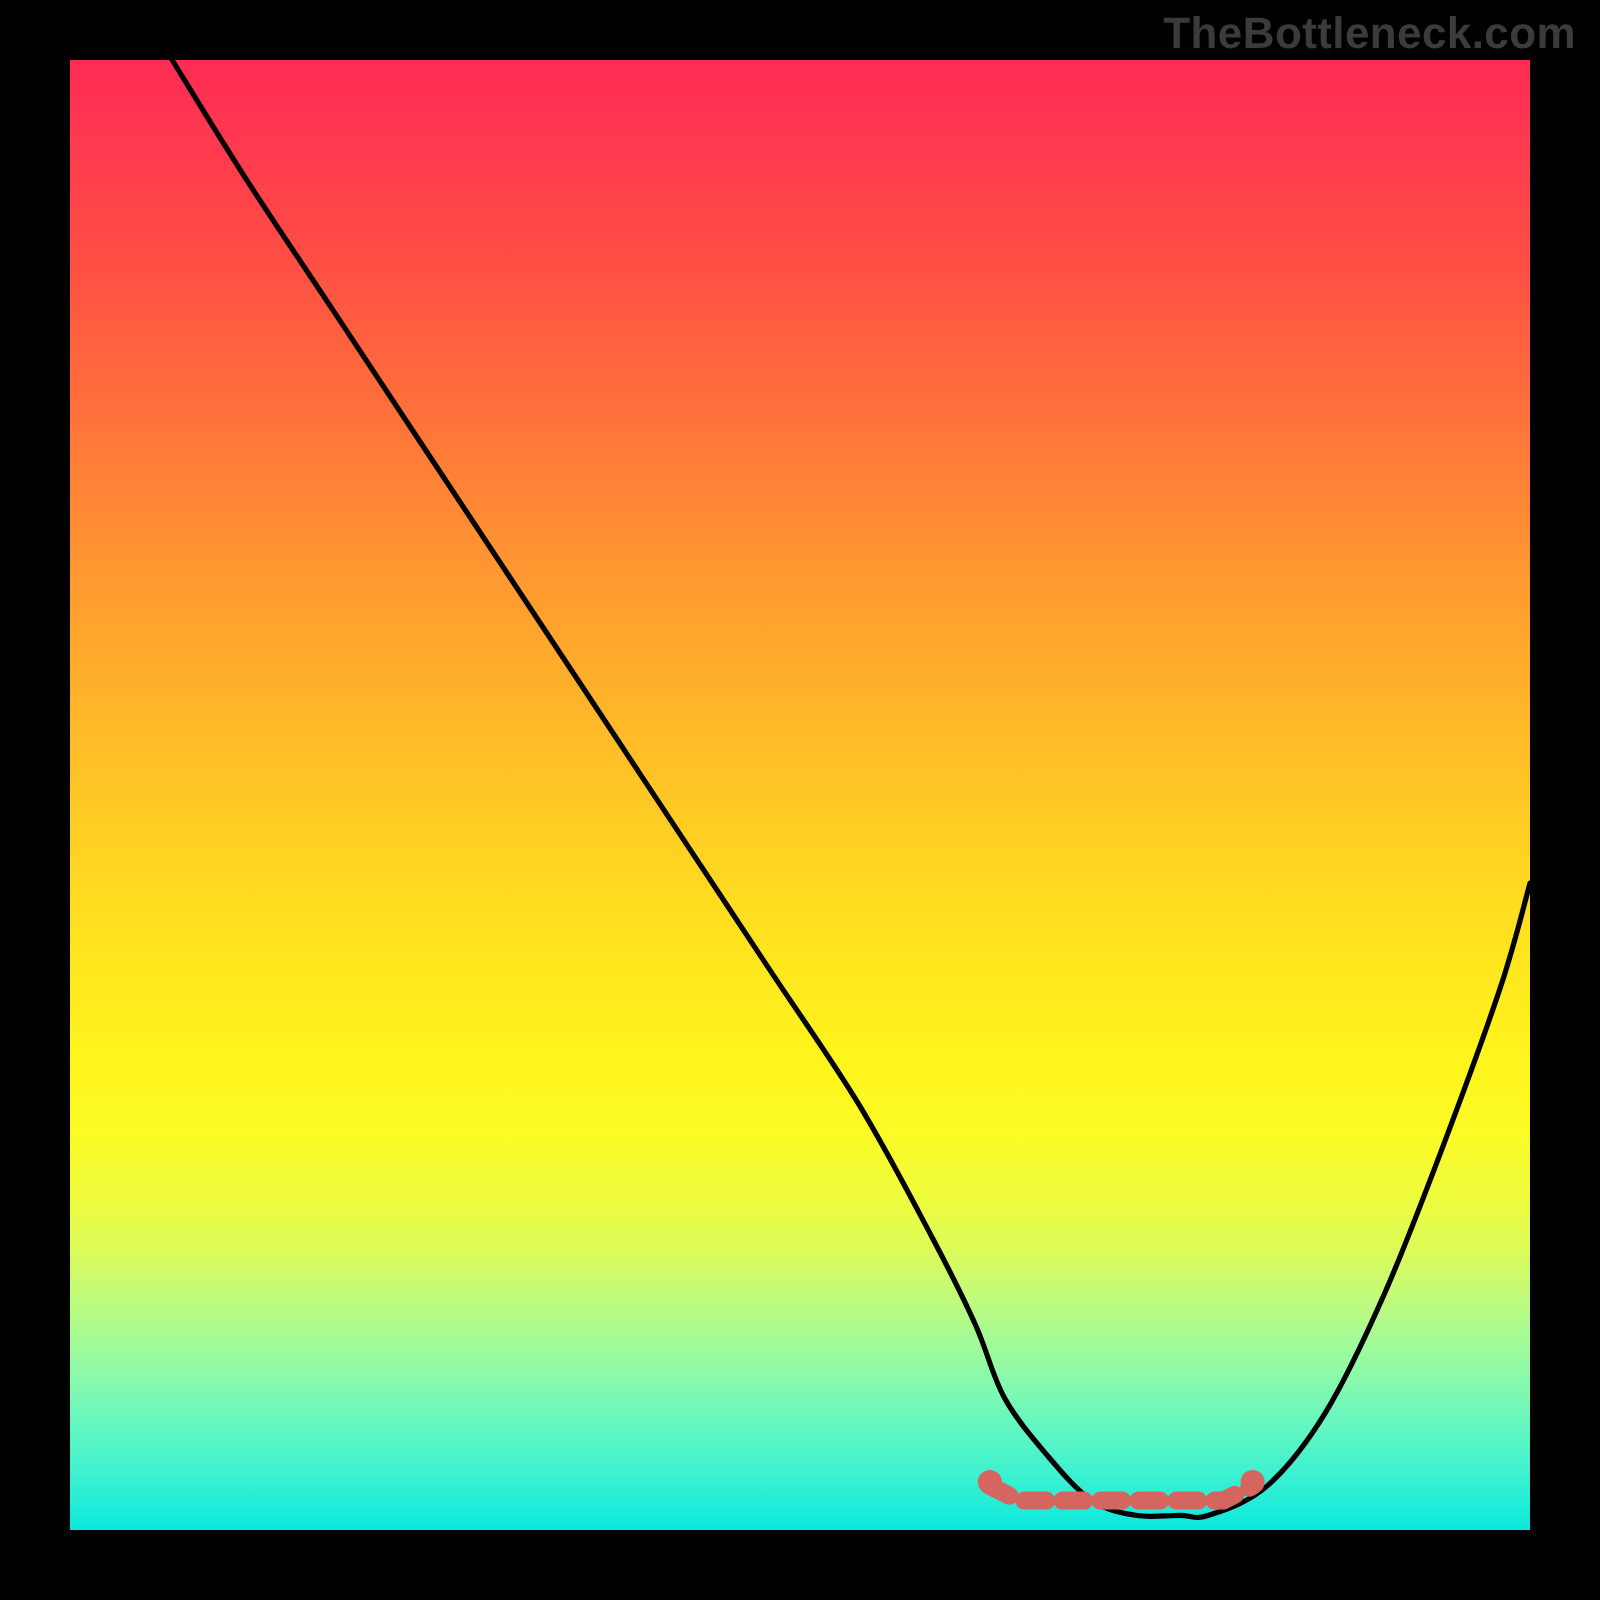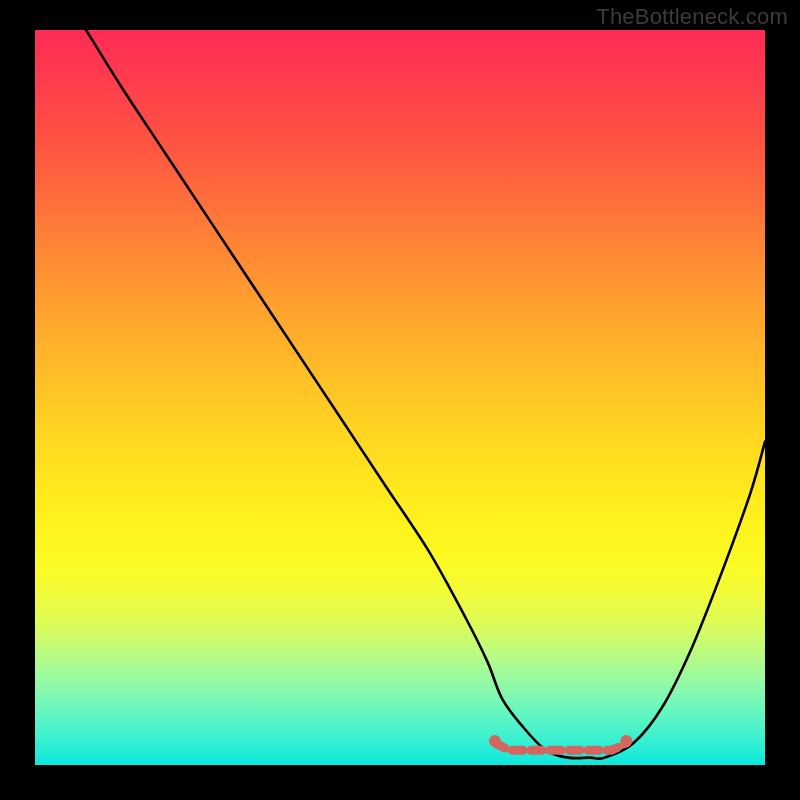--- a/index.html
+++ b/index.html
@@ -15,21 +15,21 @@
     width: 800px;
     height: 800px;
     background: #000;
   }
   .watermark {
     position: absolute;
     top: 4px;
     right: 12px;
     font-family: Arial, Helvetica, sans-serif;
     font-size: 22px;
-    font-weight: 400;
+    font-weight: 700;
     color: #3b3b3b;
     letter-spacing: 0.2px;
     z-index: 10;
   }
   .plot {
     position: absolute;
     left: 35px;
     top: 30px;
     width: 730px;
     height: 735px;

